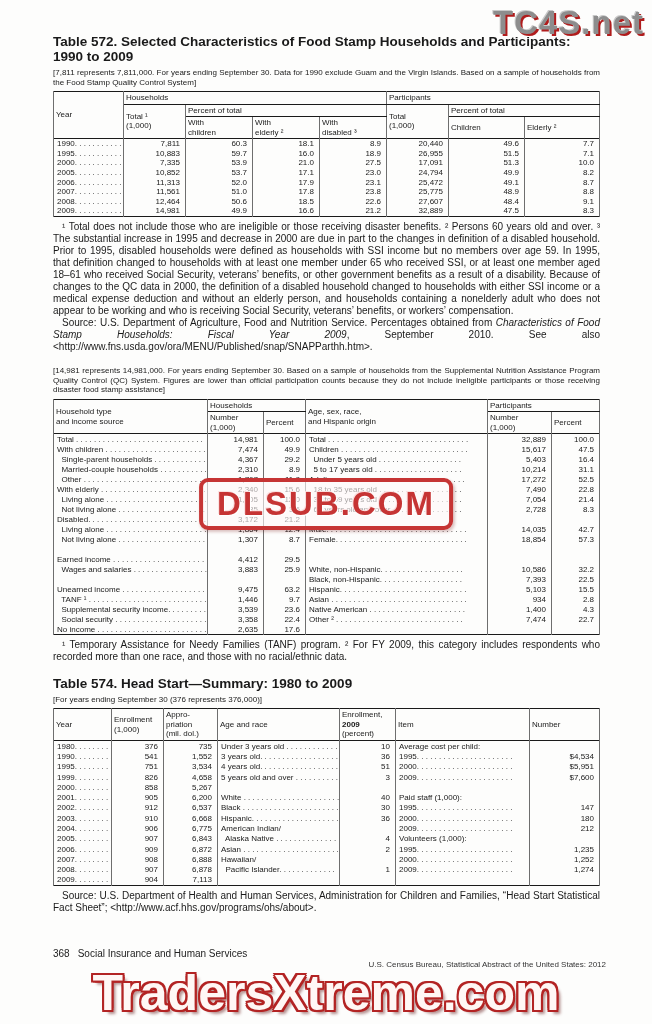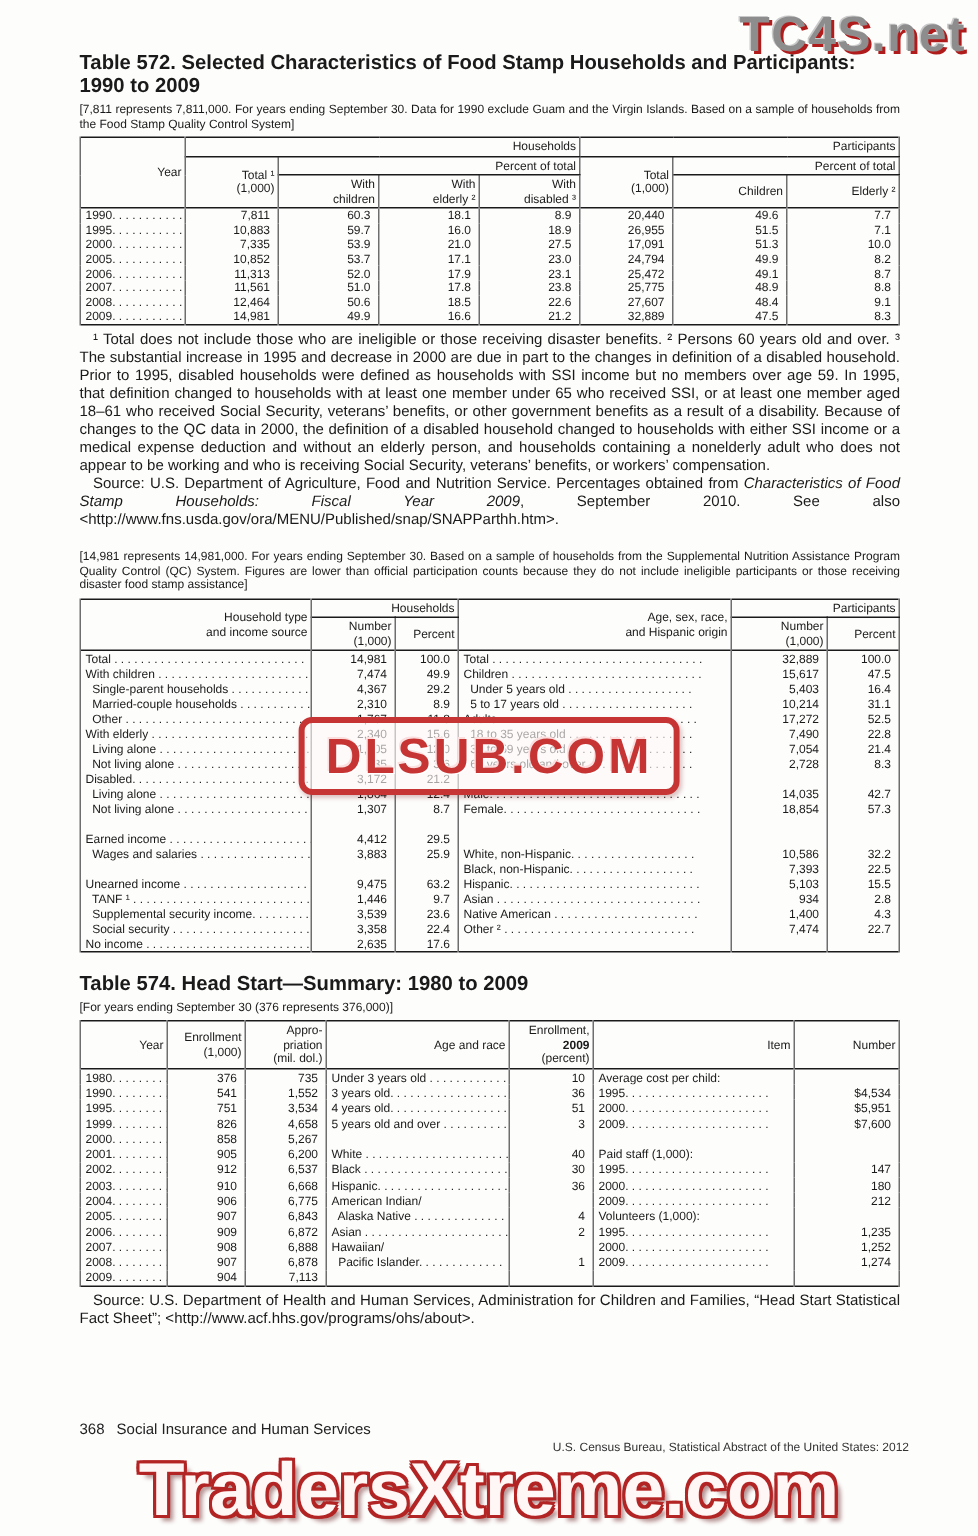--- a/index.html
+++ b/index.html
@@ -6,21 +6,21 @@
   body{width:652px;height:1024px;position:relative;background:#fdfdfc;font-family:"Liberation Sans",sans-serif;color:#1a1a1a;overflow:hidden}
   .page{position:absolute;left:53px;top:34px;width:547px;z-index:1}
   section{margin-bottom:13px}
   .tbl-title{font-family:Liberation Sans, sans-serif;font-size:13.5px;font-weight:bold;line-height:1.14;margin:0 0 3px}
   .bracket{font-size:8px;line-height:1.22;margin:0 0 4px;text-align:justify}
   .notes{margin-top:4px}
   .note{font-size:10px;line-height:1.2;text-align:justify;text-indent:9px;margin:0}
   table{border-collapse:collapse;table-layout:fixed;width:100%}
   .box{border:1px solid #1a1a1a}
   th,td{font-size:8px;line-height:1.18;border-left:1px solid #6e6e6e;border-right:1px solid #6e6e6e}
-  th{font-weight:normal;text-align:right;vertical-align:middle;white-space:pre-line;padding:1px 2px}
+  th{font-weight:normal;text-align:left;vertical-align:middle;white-space:pre-line;padding:1px 2px}
   .grp{border-bottom:1px solid #1a1a1a}
   tbody{border-top:1px solid #1a1a1a}
   td{height:9.6px;vertical-align:bottom;padding:0 3px}
   td.label{text-align:left;white-space:pre;overflow:hidden}
   td.num{text-align:right;padding-right:5px}
   .t573 td{height:10px}
   .t574 td{height:10.3px}
   .stub{font-size:8px}
   
   .wm-top{position:absolute;top:4px;right:8px;z-index:6;font-size:33px;font-weight:bold;letter-spacing:1px;color:#8d8d8d;
@@ -358,20 +358,21 @@
             <td class="label">No income . . . . . . . . . . . . . . . . . . . . . . . . . .</td>
             <td class="num">2,635</td>
             <td class="num">17.6</td>
             <td class="label"></td>
             <td class="num"></td>
             <td class="num"></td>
           </tr>
         </tbody>
     </table>
     <div class="notes">
+      <p class="note">¹ Temporary Assistance for Needy Families (TANF) program. ² For FY 2009, this category includes respondents who recorded more than one race, and those with no racial/ethnic data.</p>
     </div>
   </section>
 
   <section>
     <h2 class="tbl-title">Table 574. Head Start—Summary: 1980 to 2009</h2>
     <p class="bracket">[For years ending September 30 (376 represents 376,000)]</p>
     <table class="box t574">
       <colgroup>
         <col style="width:58px">
           <col style="width:52px">

